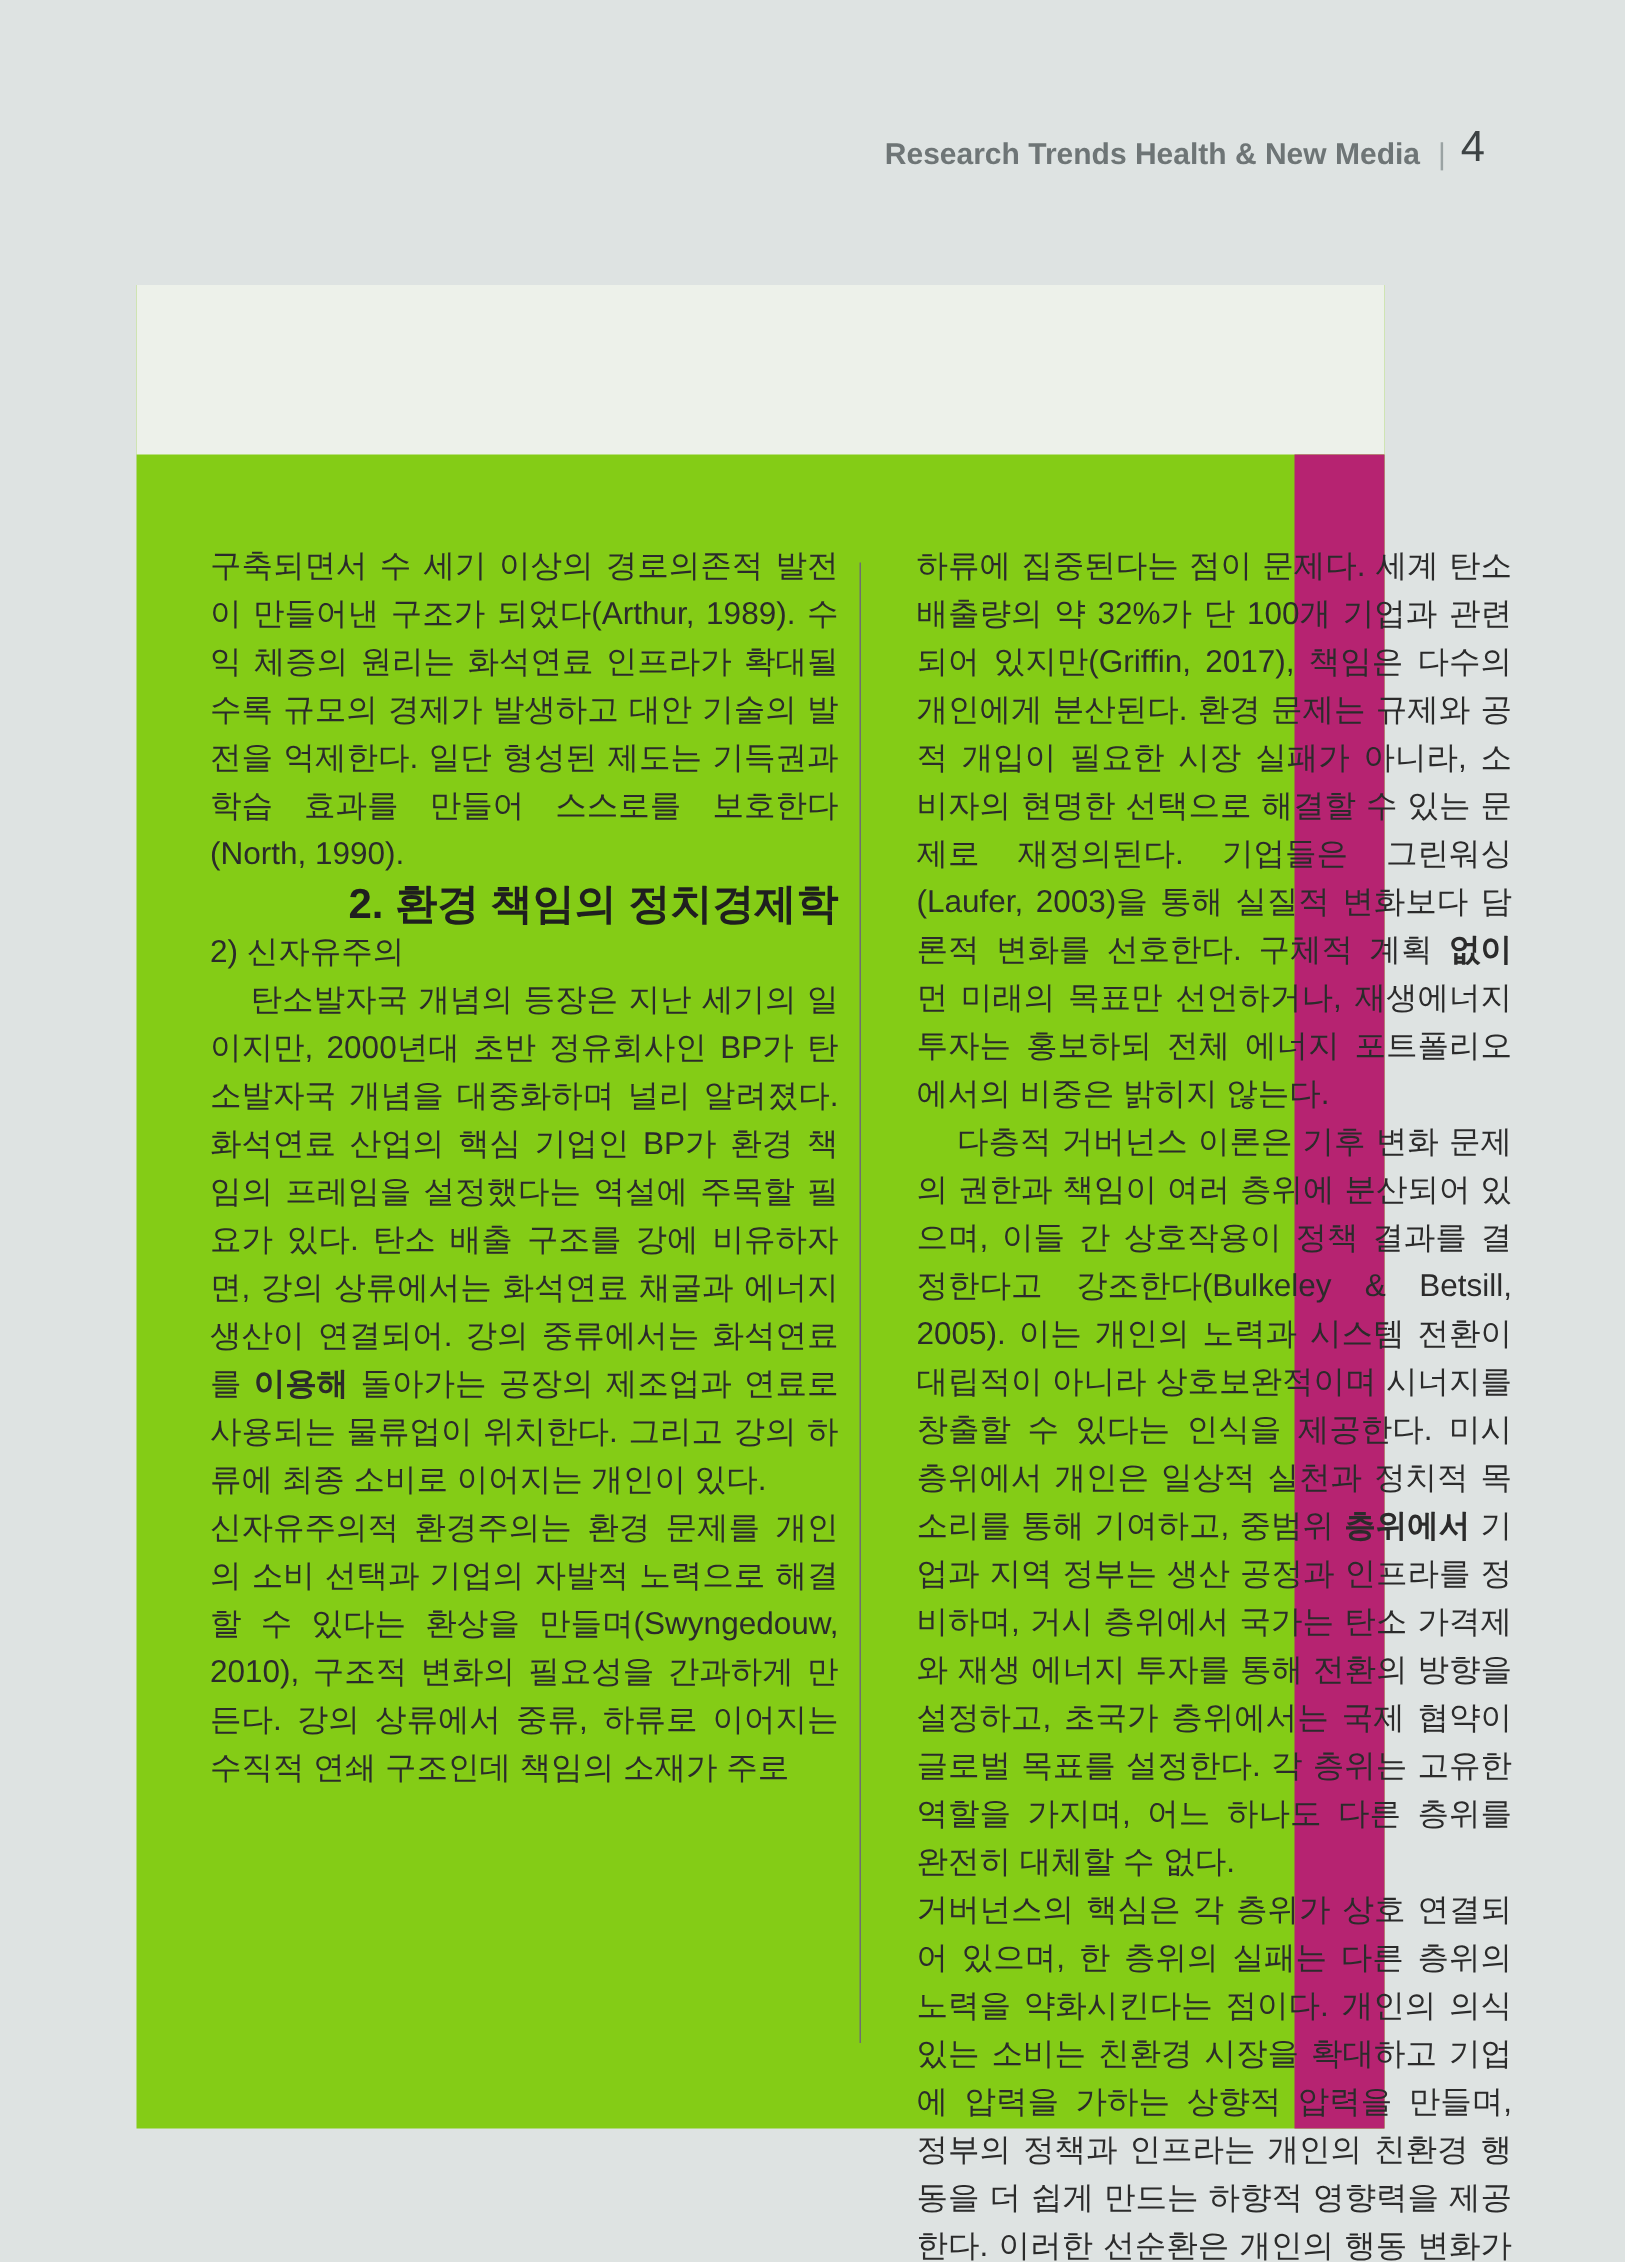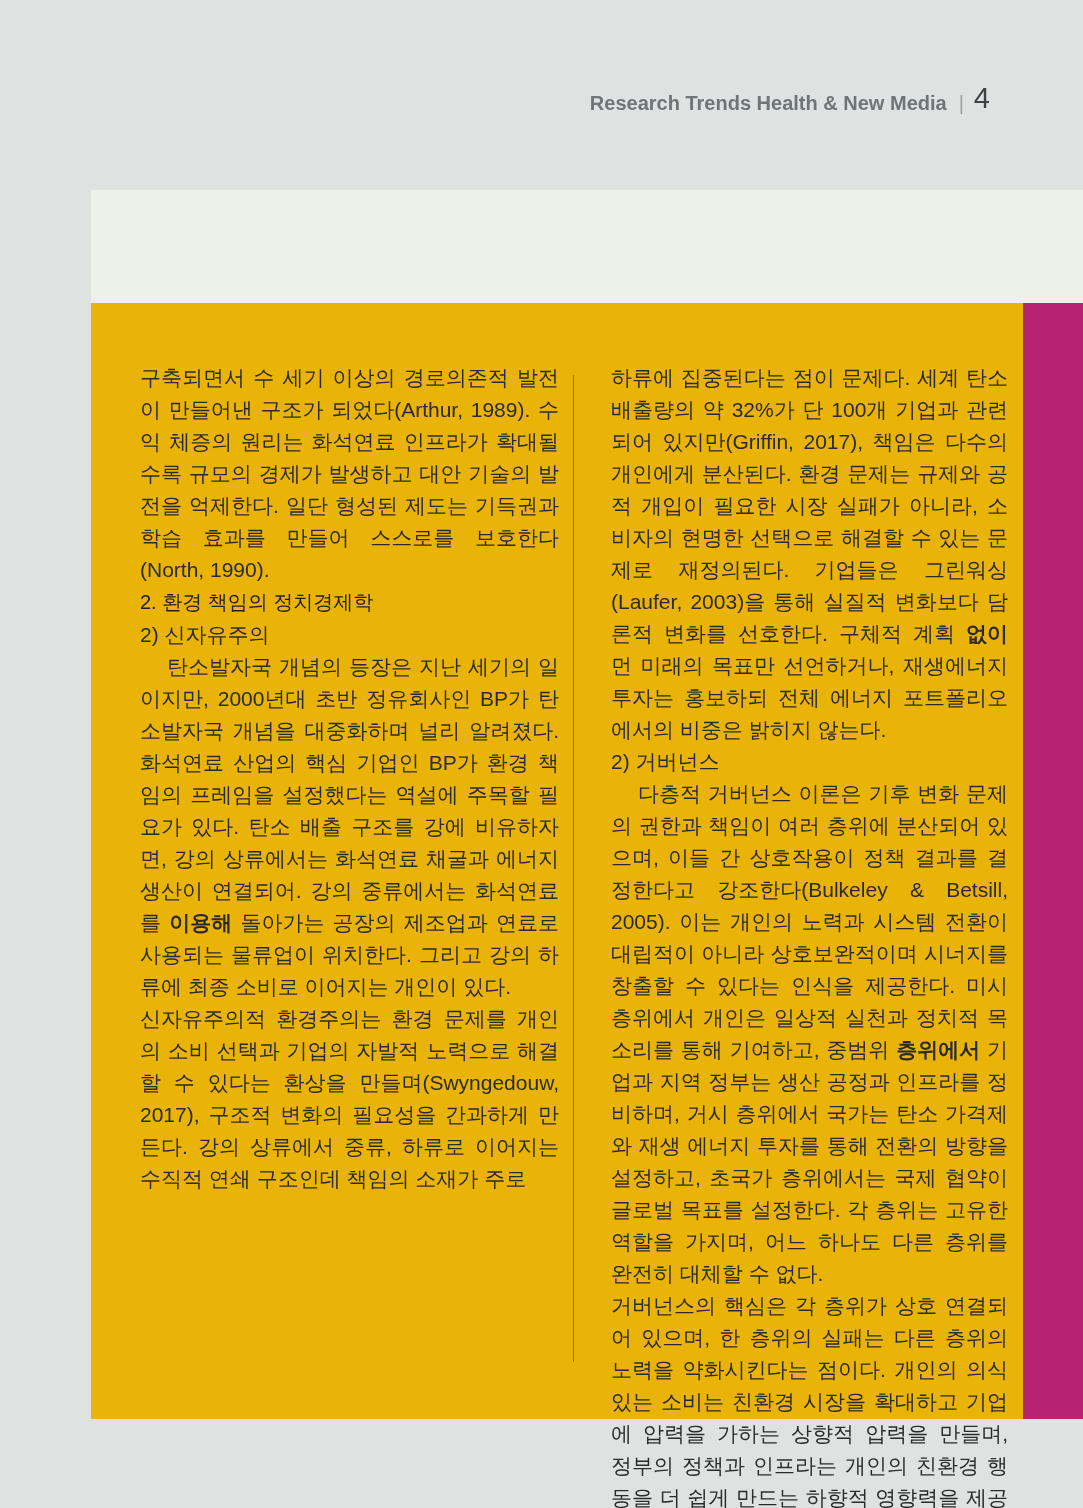--- a/index.html
+++ b/index.html
@@ -25,22 +25,22 @@
     font-size: 20px; color: #9aa3a3;
     margin: 0 10px 0 12px; font-weight: 300;
   }
   .page-number {
     font-size: 29px; font-weight: 500; color: #3d4344;
   }
   
   .content-sheet {
     position: absolute;
     left: 91px; top: 190px;
-    width: 992px; height: 1229px;
-    background: #eab308;
+    width: 832px; height: 1229px;
+    background: #84cc16;
   }
   .sheet-top-band {
     position: absolute;
     left: 0; top: 0;
     width: 100%; height: 113px;
     background: #edf1ea;
   }
   .accent-bar {
     position: absolute;
     right: 0; top: 113px;
@@ -67,25 +67,25 @@
   }
   .paragraph {
     font-size: 21px; line-height: 32px;
     text-align: justify;
     word-break: normal;
     margin-bottom: 22px;
   }
   .paragraph.indent { text-indent: 27px; }
   .paragraph .bold { font-weight: 700; }
   .heading {
-    font-size: 20px; line-height: 33px;
-    font-weight: 400; color: #1f1f1f;
+    font-size: 28px; line-height: 33px;
+    font-weight: 700; color: #1f1f1f;
     margin-top: 6px;
     margin-bottom: 30px;
-    text-align: left;
+    text-align: right;
   }
   .subheading {
     font-size: 21px; line-height: 32px;
     font-weight: 400;
     margin-top: 6px;
     margin-bottom: 2px;
     text-align: left;
   }
 </style>
 </head>
@@ -100,21 +100,20 @@
 <div class="content-sheet">
   <div class="sheet-top-band"></div>
   <div class="accent-bar" style="background: rgb(182, 35, 113);"></div>
   <div class="column-divider"></div>
 
   <div class="text-column col-left">
       <p class="paragraph"><span>구축되면서 수 세기 이상의 경로의존적 발전이 만들어낸 구조가 되었다(Arthur, 1989). 수익 체증의 원리는 화석연료 인프라가 확대될수록 규모의 경제가 발생하고 대안 기술의 발전을 억제한다. 일단 형성된 제도는 기득권과 학습 효과를 만들어 스스로를 보호한다(North, 1990).</span></p>
       <h2 class="heading"><span>2. 환경 책임의 정치경제학</span></h2>
       <h3 class="subheading"><span>2) 신자유주의</span></h3>
       <p class="paragraph indent"><span>탄소발자국 개념의 등장은 지난 세기의 일이지만, 2000년대 초반 정유회사인 BP가 탄소발자국 개념을 대중화하며 널리 알려졌다. 화석연료 산업의 핵심 기업인 BP가 환경 책임의 프레임을 설정했다는 역설에 주목할 필요가 있다. 탄소 배출 구조를 강에 비유하자면, 강의 상류에서는 화석연료 채굴과 에너지 생산이 연결되어. 강의 중류에서는 화석연료를 </span><span class="bold">이용해</span><span> 돌아가는 공장의 제조업과 연료로 사용되는 물류업이 위치한다. 그리고 강의 하류에 최종 소비로 이어지는 개인이 있다.</span></p>
-      <p class="paragraph"><span>신자유주의적 환경주의는 환경 문제를 개인의 소비 선택과 기업의 자발적 노력으로 해결할 수 있다는 환상을 만들며(Swyngedouw, 2017), 구조적 변화의 필요성을 간과하게 만든다. 강의 상류에서 중류, 하류로 이어지는 수직적 연쇄 구조인데 책임의 소재가 주로</span></p>
+      <p class="paragraph"><span>신자유주의적 환경주의는 환경 문제를 개인의 소비 선택과 기업의 자발적 노력으로 해결할 수 있다는 환상을 만들며(Swyngedouw, 2010), 구조적 변화의 필요성을 간과하게 만든다. 강의 상류에서 중류, 하류로 이어지는 수직적 연쇄 구조인데 책임의 소재가 주로</span></p>
     </div>
   <div class="text-column col-right">
       <p class="paragraph"><span>하류에 집중된다는 점이 문제다. 세계 탄소 배출량의 약 32%가 단 100개 기업과 관련되어 있지만(Griffin, 2017), 책임은 다수의 개인에게 분산된다. 환경 문제는 규제와 공적 개입이 필요한 시장 실패가 아니라, 소비자의 현명한 선택으로 해결할 수 있는 문제로 재정의된다. 기업들은 그린워싱(Laufer, 2003)을 통해 실질적 변화보다 담론적 변화를 선호한다. 구체적 계획 </span><span class="bold">없이</span><span> 먼 미래의 목표만 선언하거나, 재생에너지 투자는 홍보하되 전체 에너지 포트폴리오에서의 비중은 밝히지 않는다.</span></p>
-      <h3 class="subheading"><span>2) 거버넌스</span></h3>
       <p class="paragraph indent"><span>다층적 거버넌스 이론은 기후 변화 문제의 권한과 책임이 여러 층위에 분산되어 있으며, 이들 간 상호작용이 정책 결과를 결정한다고 강조한다(Bulkeley &amp; Betsill, 2005). 이는 개인의 노력과 시스템 전환이 대립적이 아니라 상호보완적이며 시너지를 창출할 수 있다는 인식을 제공한다. 미시 층위에서 개인은 일상적 실천과 정치적 목소리를 통해 기여하고, 중범위 </span><span class="bold">층위에서</span><span> 기업과 지역 정부는 생산 공정과 인프라를 정비하며, 거시 층위에서 국가는 탄소 가격제와 재생 에너지 투자를 통해 전환의 방향을 설정하고, 초국가 층위에서는 국제 협약이 글로벌 목표를 설정한다. 각 층위는 고유한 역할을 가지며, 어느 하나도 다른 층위를 완전히 대체할 수 없다.</span></p>
       <p class="paragraph"><span>거버넌스의 핵심은 각 층위가 상호 연결되어 있으며, 한 층위의 실패는 다른 층위의 노력을 약화시킨다는 점이다. 개인의 의식 있는 소비는 친환경 시장을 확대하고 기업에 압력을 가하는 상향적 압력을 만들며, 정부의 정책과 인프라는 개인의 친환경 행동을 더 쉽게 만드는 하향적 영향력을 제공한다. 이러한 선순환은 개인의 행동 변화가 정치적 요구로 이어져 정부의 정책</span></p>
     </div>
 </div>
 
 </body></html>

